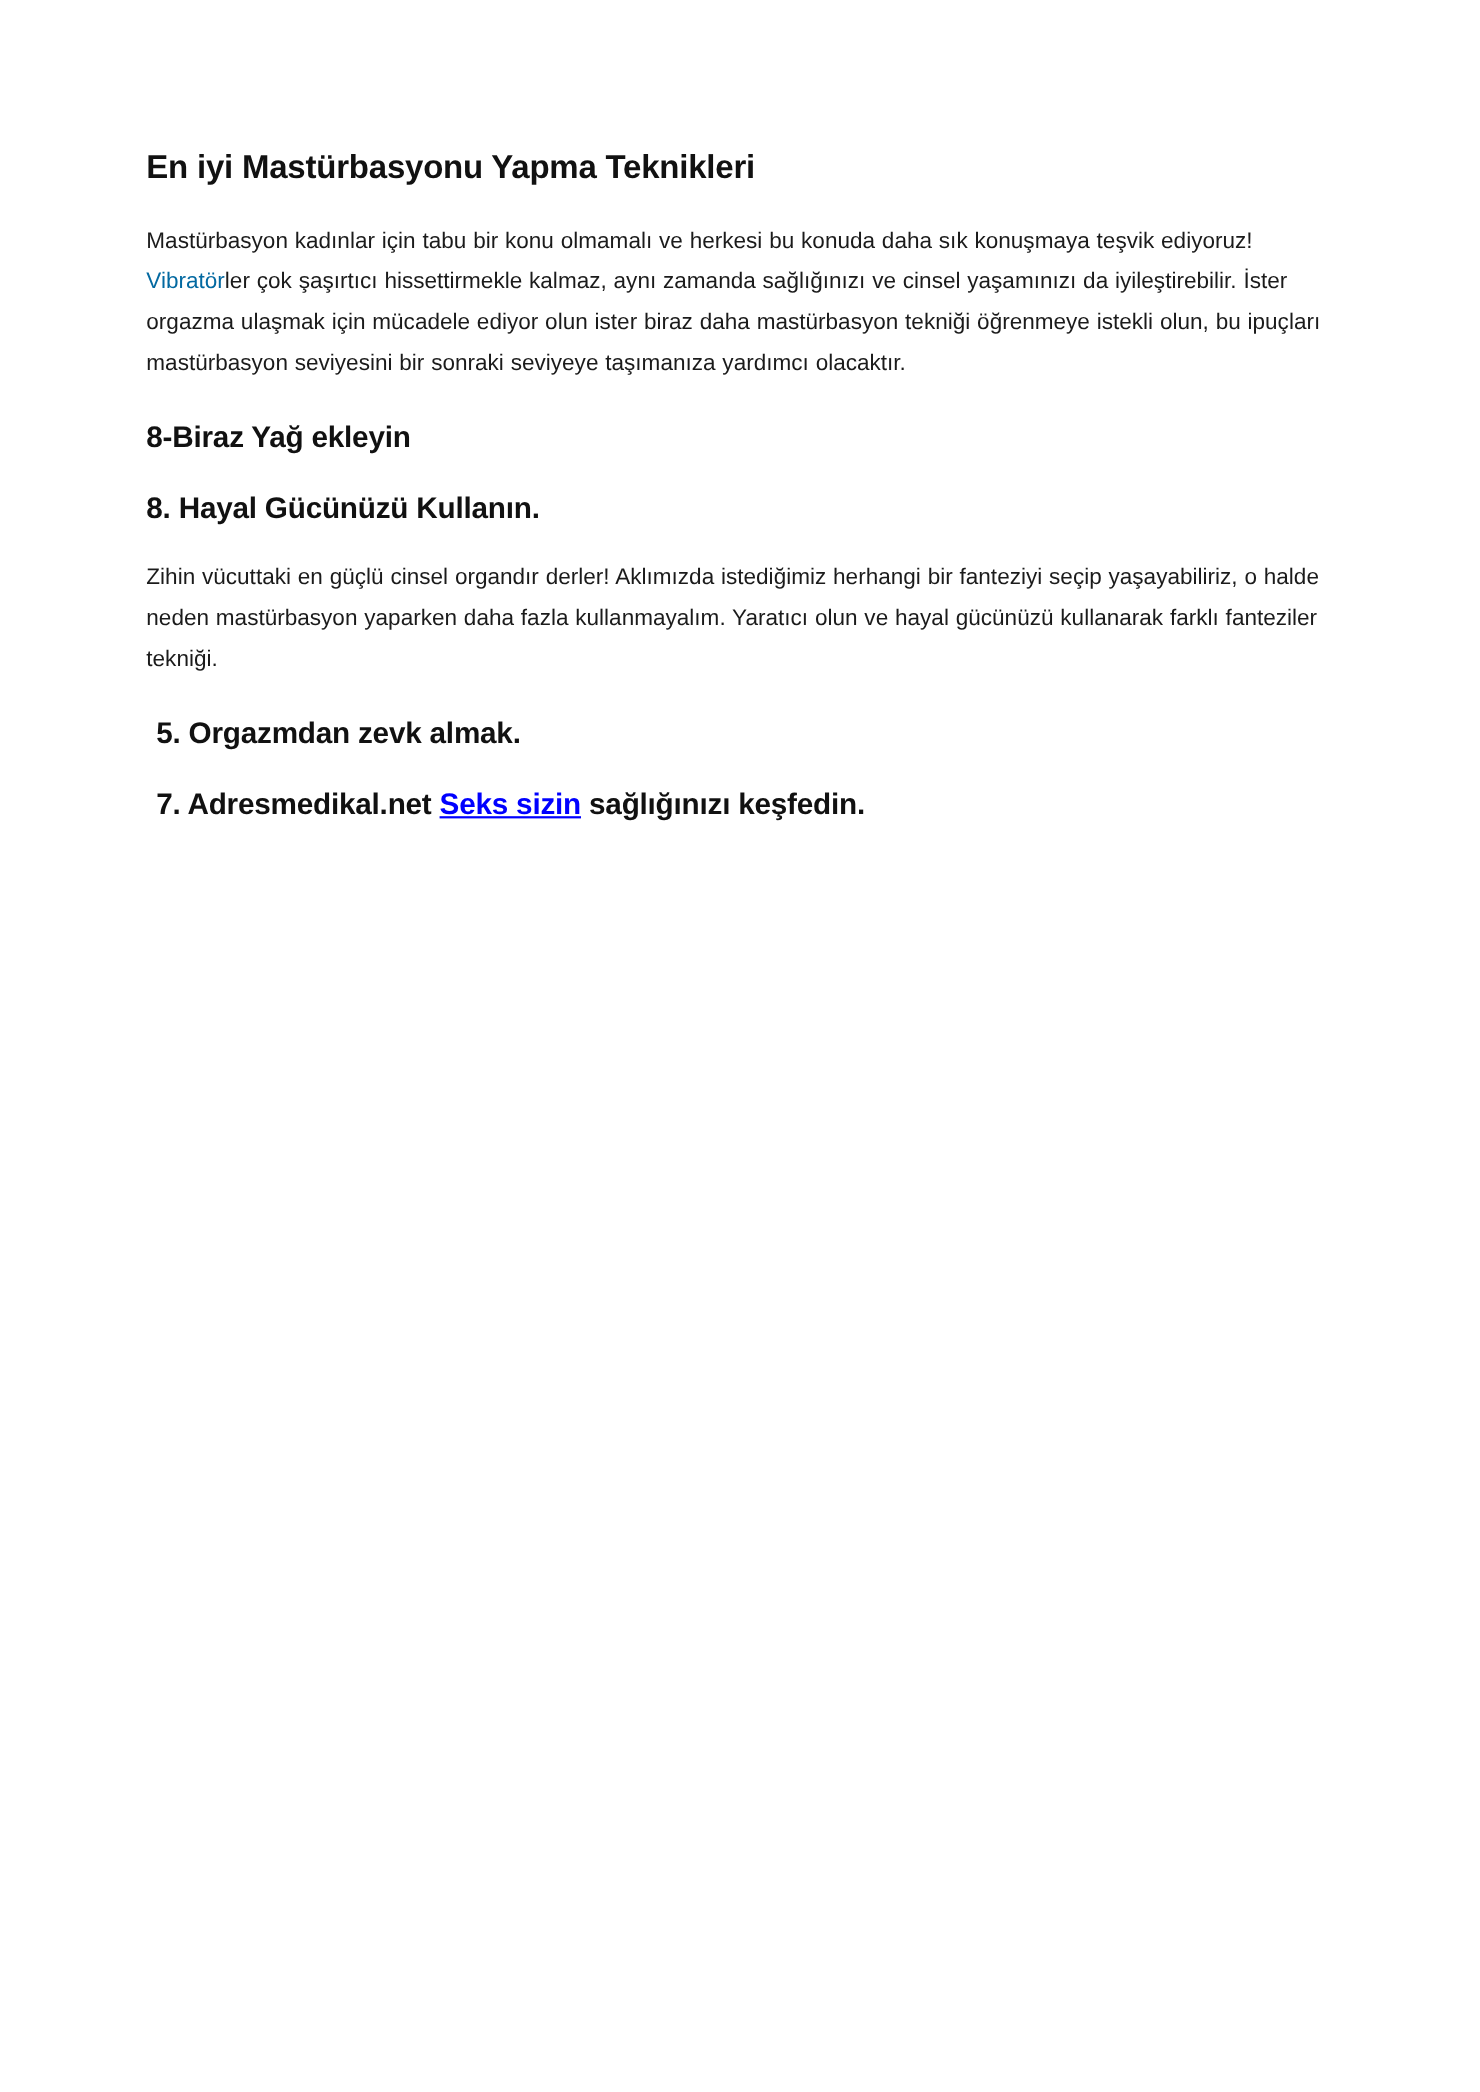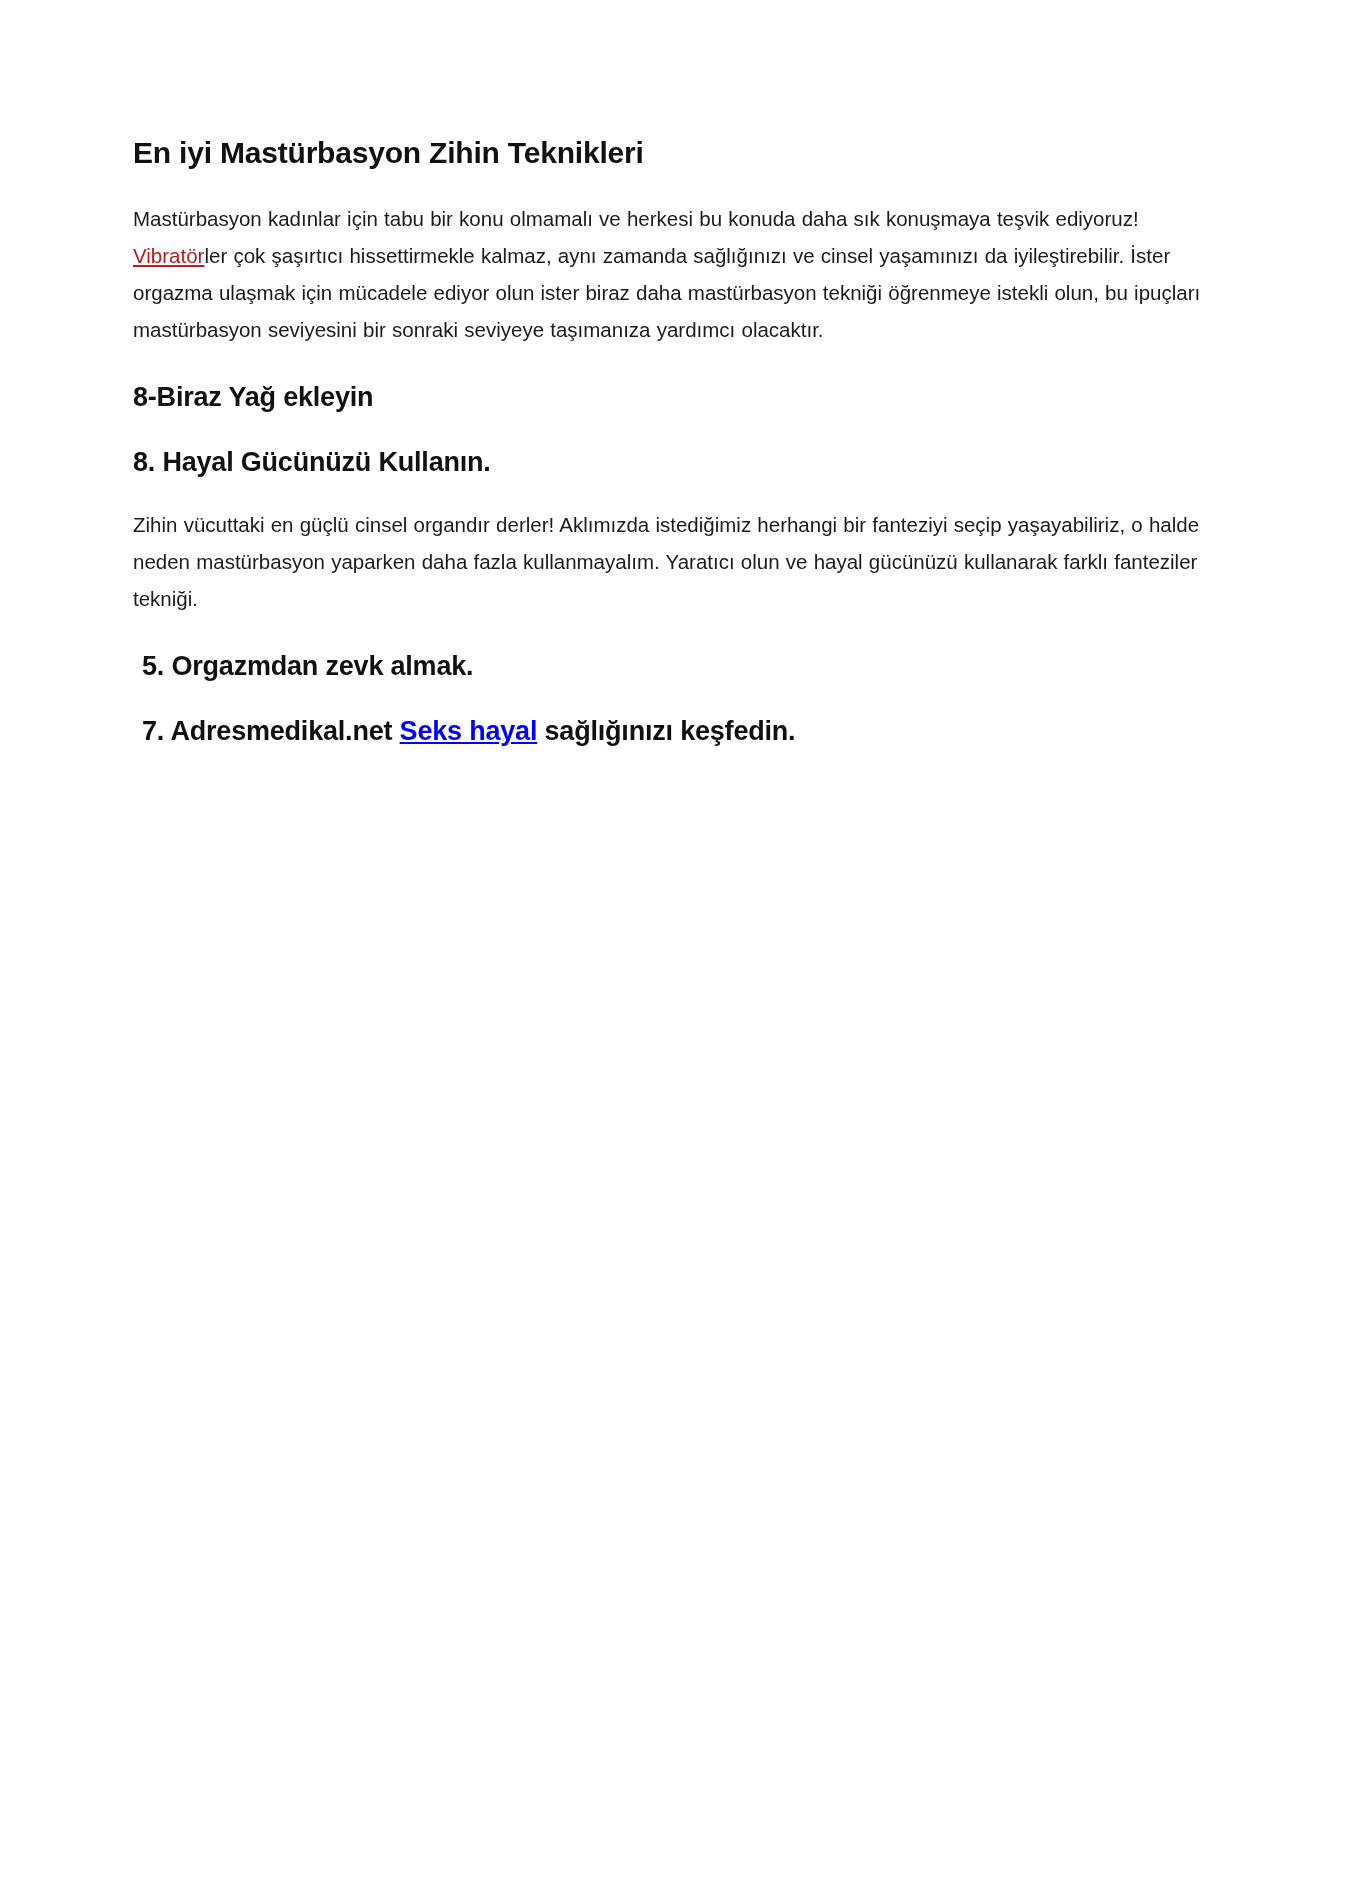--- a/index.html
+++ b/index.html
@@ -36,48 +36,47 @@
   h2.section-heading {
     font-size: 27px;
     font-weight: 700;
     color: #111111;
     letter-spacing: -0.2px;
     margin-top: 34px;
     margin-bottom: 28px;
   }
   h2.indented { padding-left: 9px; }
   a.doc-link {
-    color: #b91c1c;
-    text-decoration: underline;
+    color: #0369a1;
     cursor: pointer;
   }
   a.heading-link {
     color: #0000ff;
     text-decoration: underline;
     font-weight: 700;
     cursor: pointer;
   }
 </style>
 </head>
 <body>
 
 <div class="page">
   <div class="content">
 
-    <h1 class="doc-title">En iyi Mastürbasyon Zihin Teknikleri</h1>
+    <h1 class="doc-title">En iyi Mastürbasyonu Yapma Teknikleri</h1>
 
     <p class="body-text"><span>Mastürbasyon kadınlar için tabu bir konu olmamalı ve herkesi bu konuda daha sık konuşmaya teşvik ediyoruz! </span><a class="doc-link">Vibratör</a><span>ler çok şaşırtıcı hissettirmekle kalmaz, aynı zamanda sağlığınızı ve cinsel yaşamınızı da iyileştirebilir. İster orgazma ulaşmak için mücadele ediyor olun ister biraz daha mastürbasyon tekniği öğrenmeye istekli olun, bu ipuçları mastürbasyon seviyesini bir sonraki seviyeye taşımanıza yardımcı olacaktır.</span></p>
 
     <h2 class="section-heading">8-Biraz Yağ ekleyin</h2>
 
 
     <h2 class="section-heading">8. Hayal Gücünüzü Kullanın.</h2>
 
     <p class="body-text">Zihin vücuttaki en güçlü cinsel organdır derler!  Aklımızda istediğimiz herhangi bir fanteziyi seçip yaşayabiliriz, o halde neden mastürbasyon yaparken daha fazla kullanmayalım. Yaratıcı olun ve hayal gücünüzü kullanarak farklı fanteziler tekniği.</p>
 
     <h2 class="section-heading indented">5. Orgazmdan zevk almak.</h2>
 
 
-    <h2 class="section-heading indented"><span>7. Adresmedikal.net </span><a class="heading-link">Seks hayal</a><span> sağlığınızı  keşfedin.</span></h2>
+    <h2 class="section-heading indented"><span>7. Adresmedikal.net </span><a class="heading-link">Seks sizin</a><span> sağlığınızı  keşfedin.</span></h2>
 
 
   </div>
 </div>
 
 </body></html>

